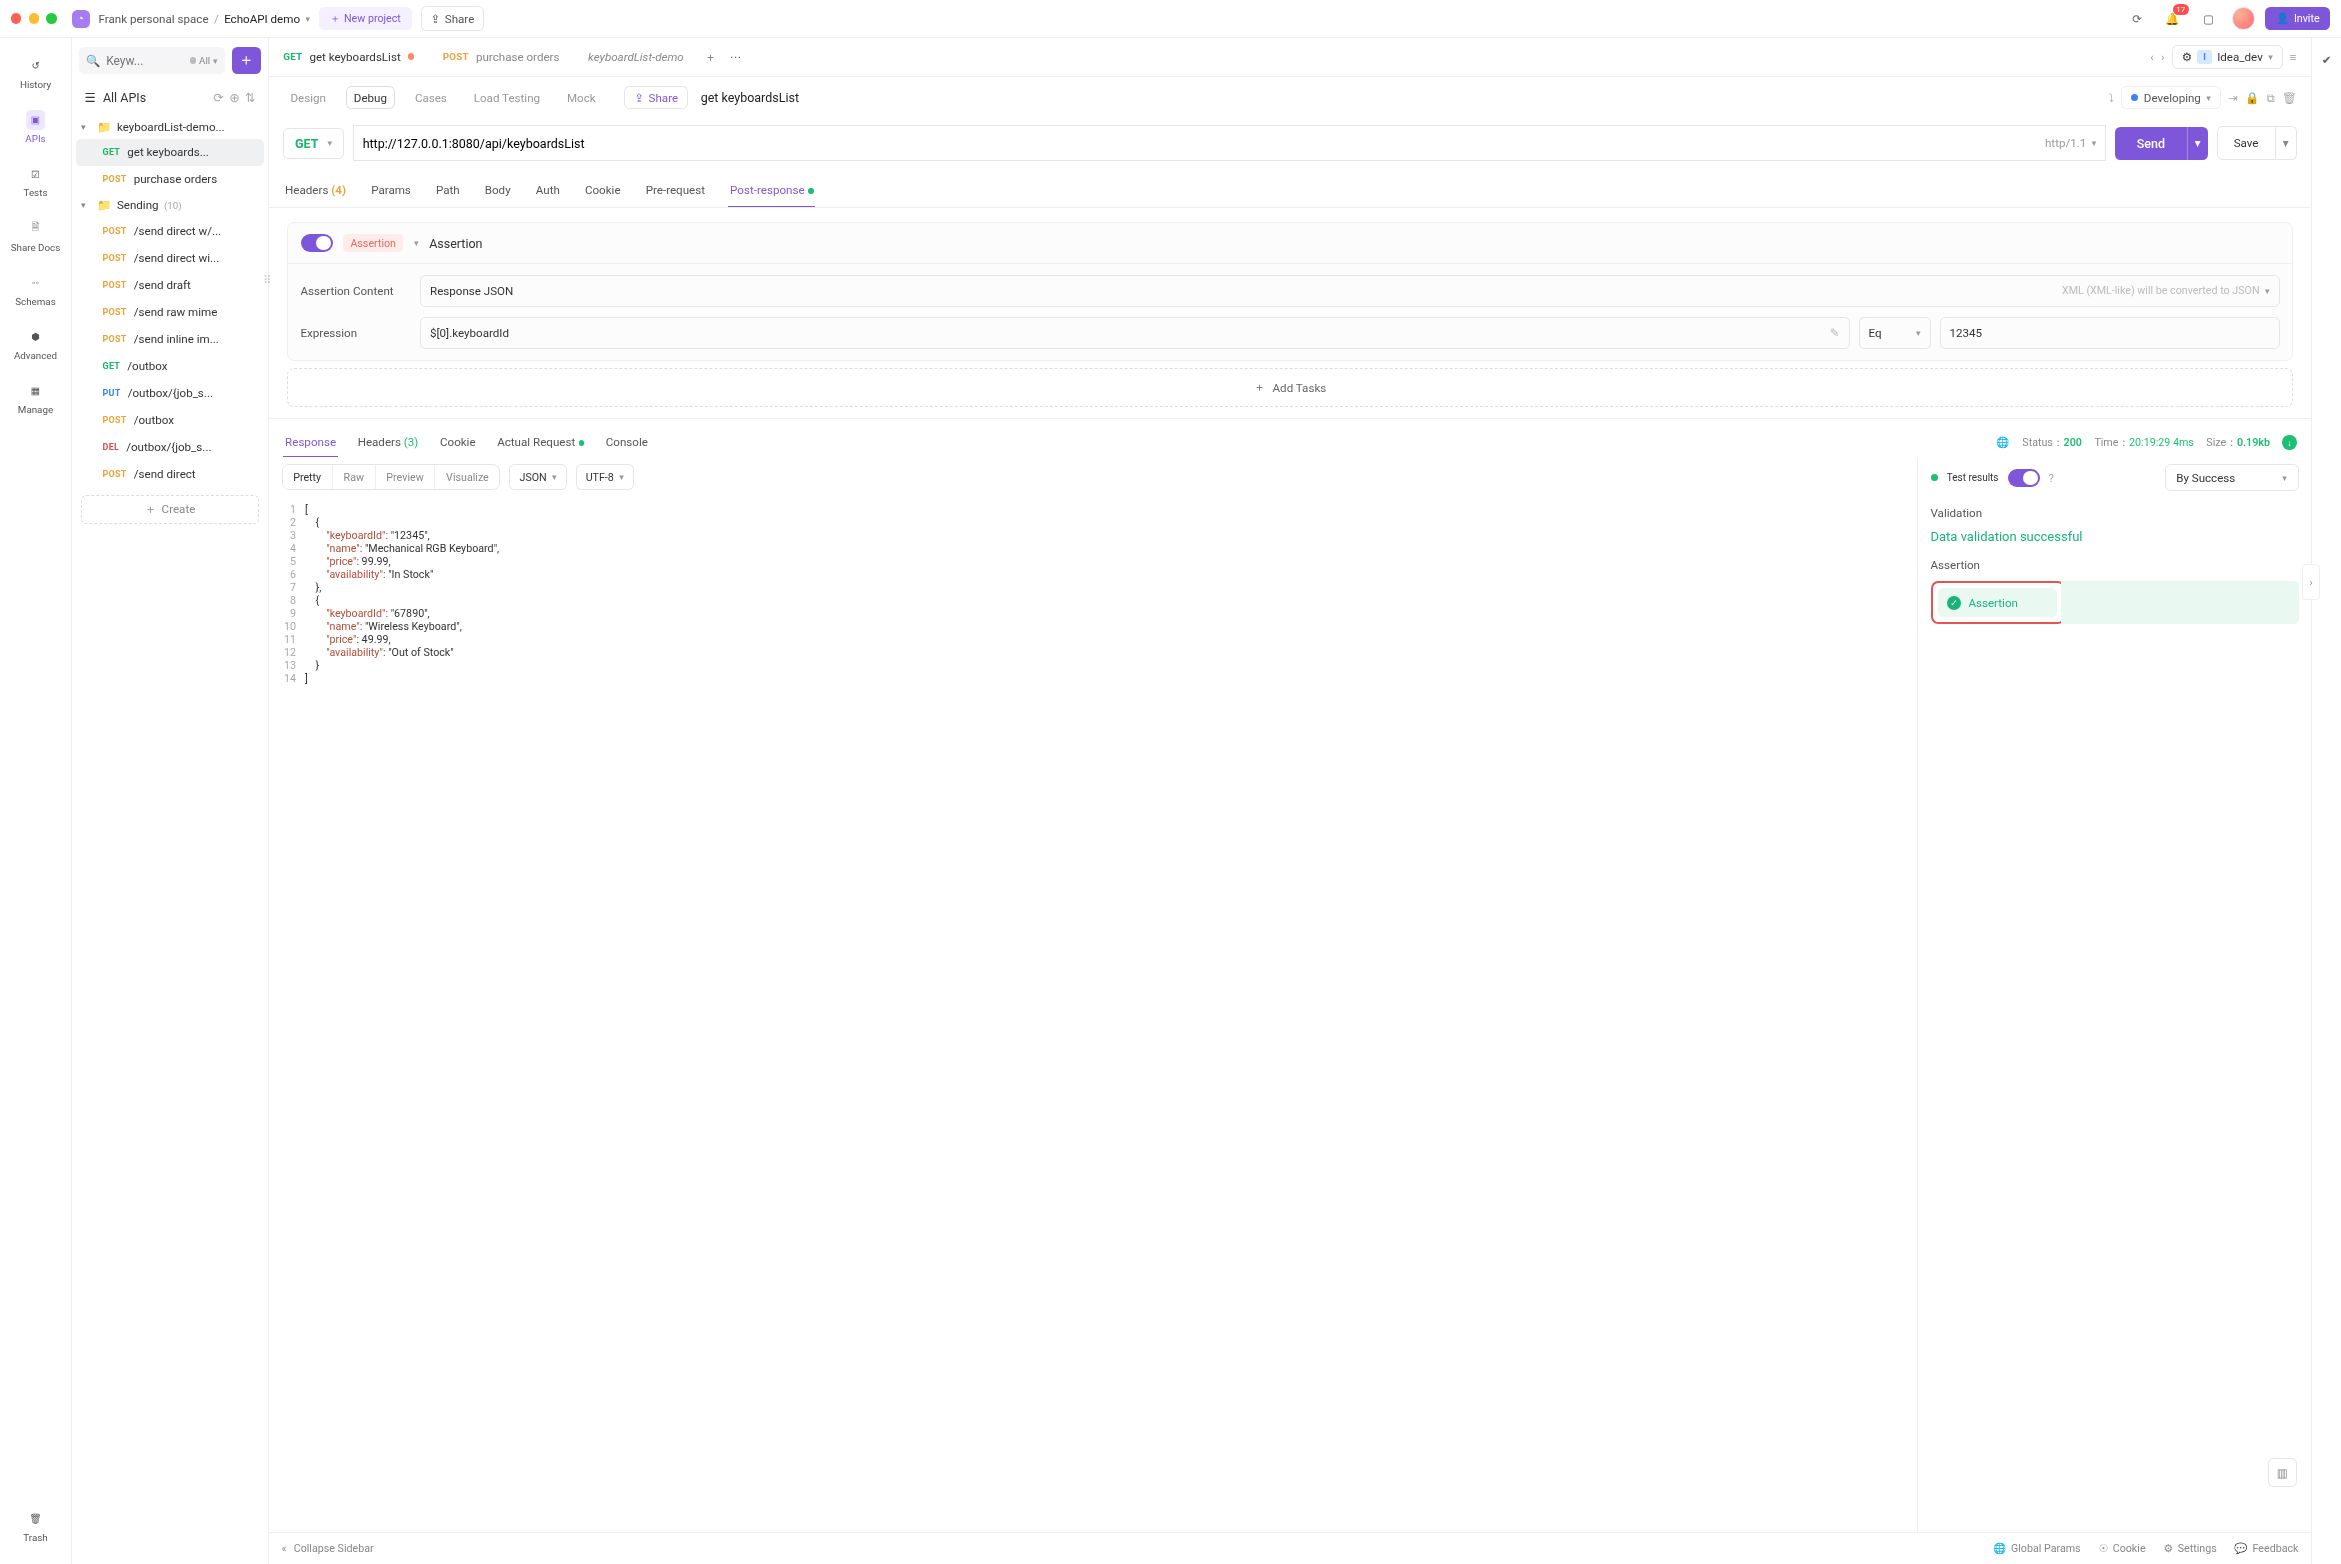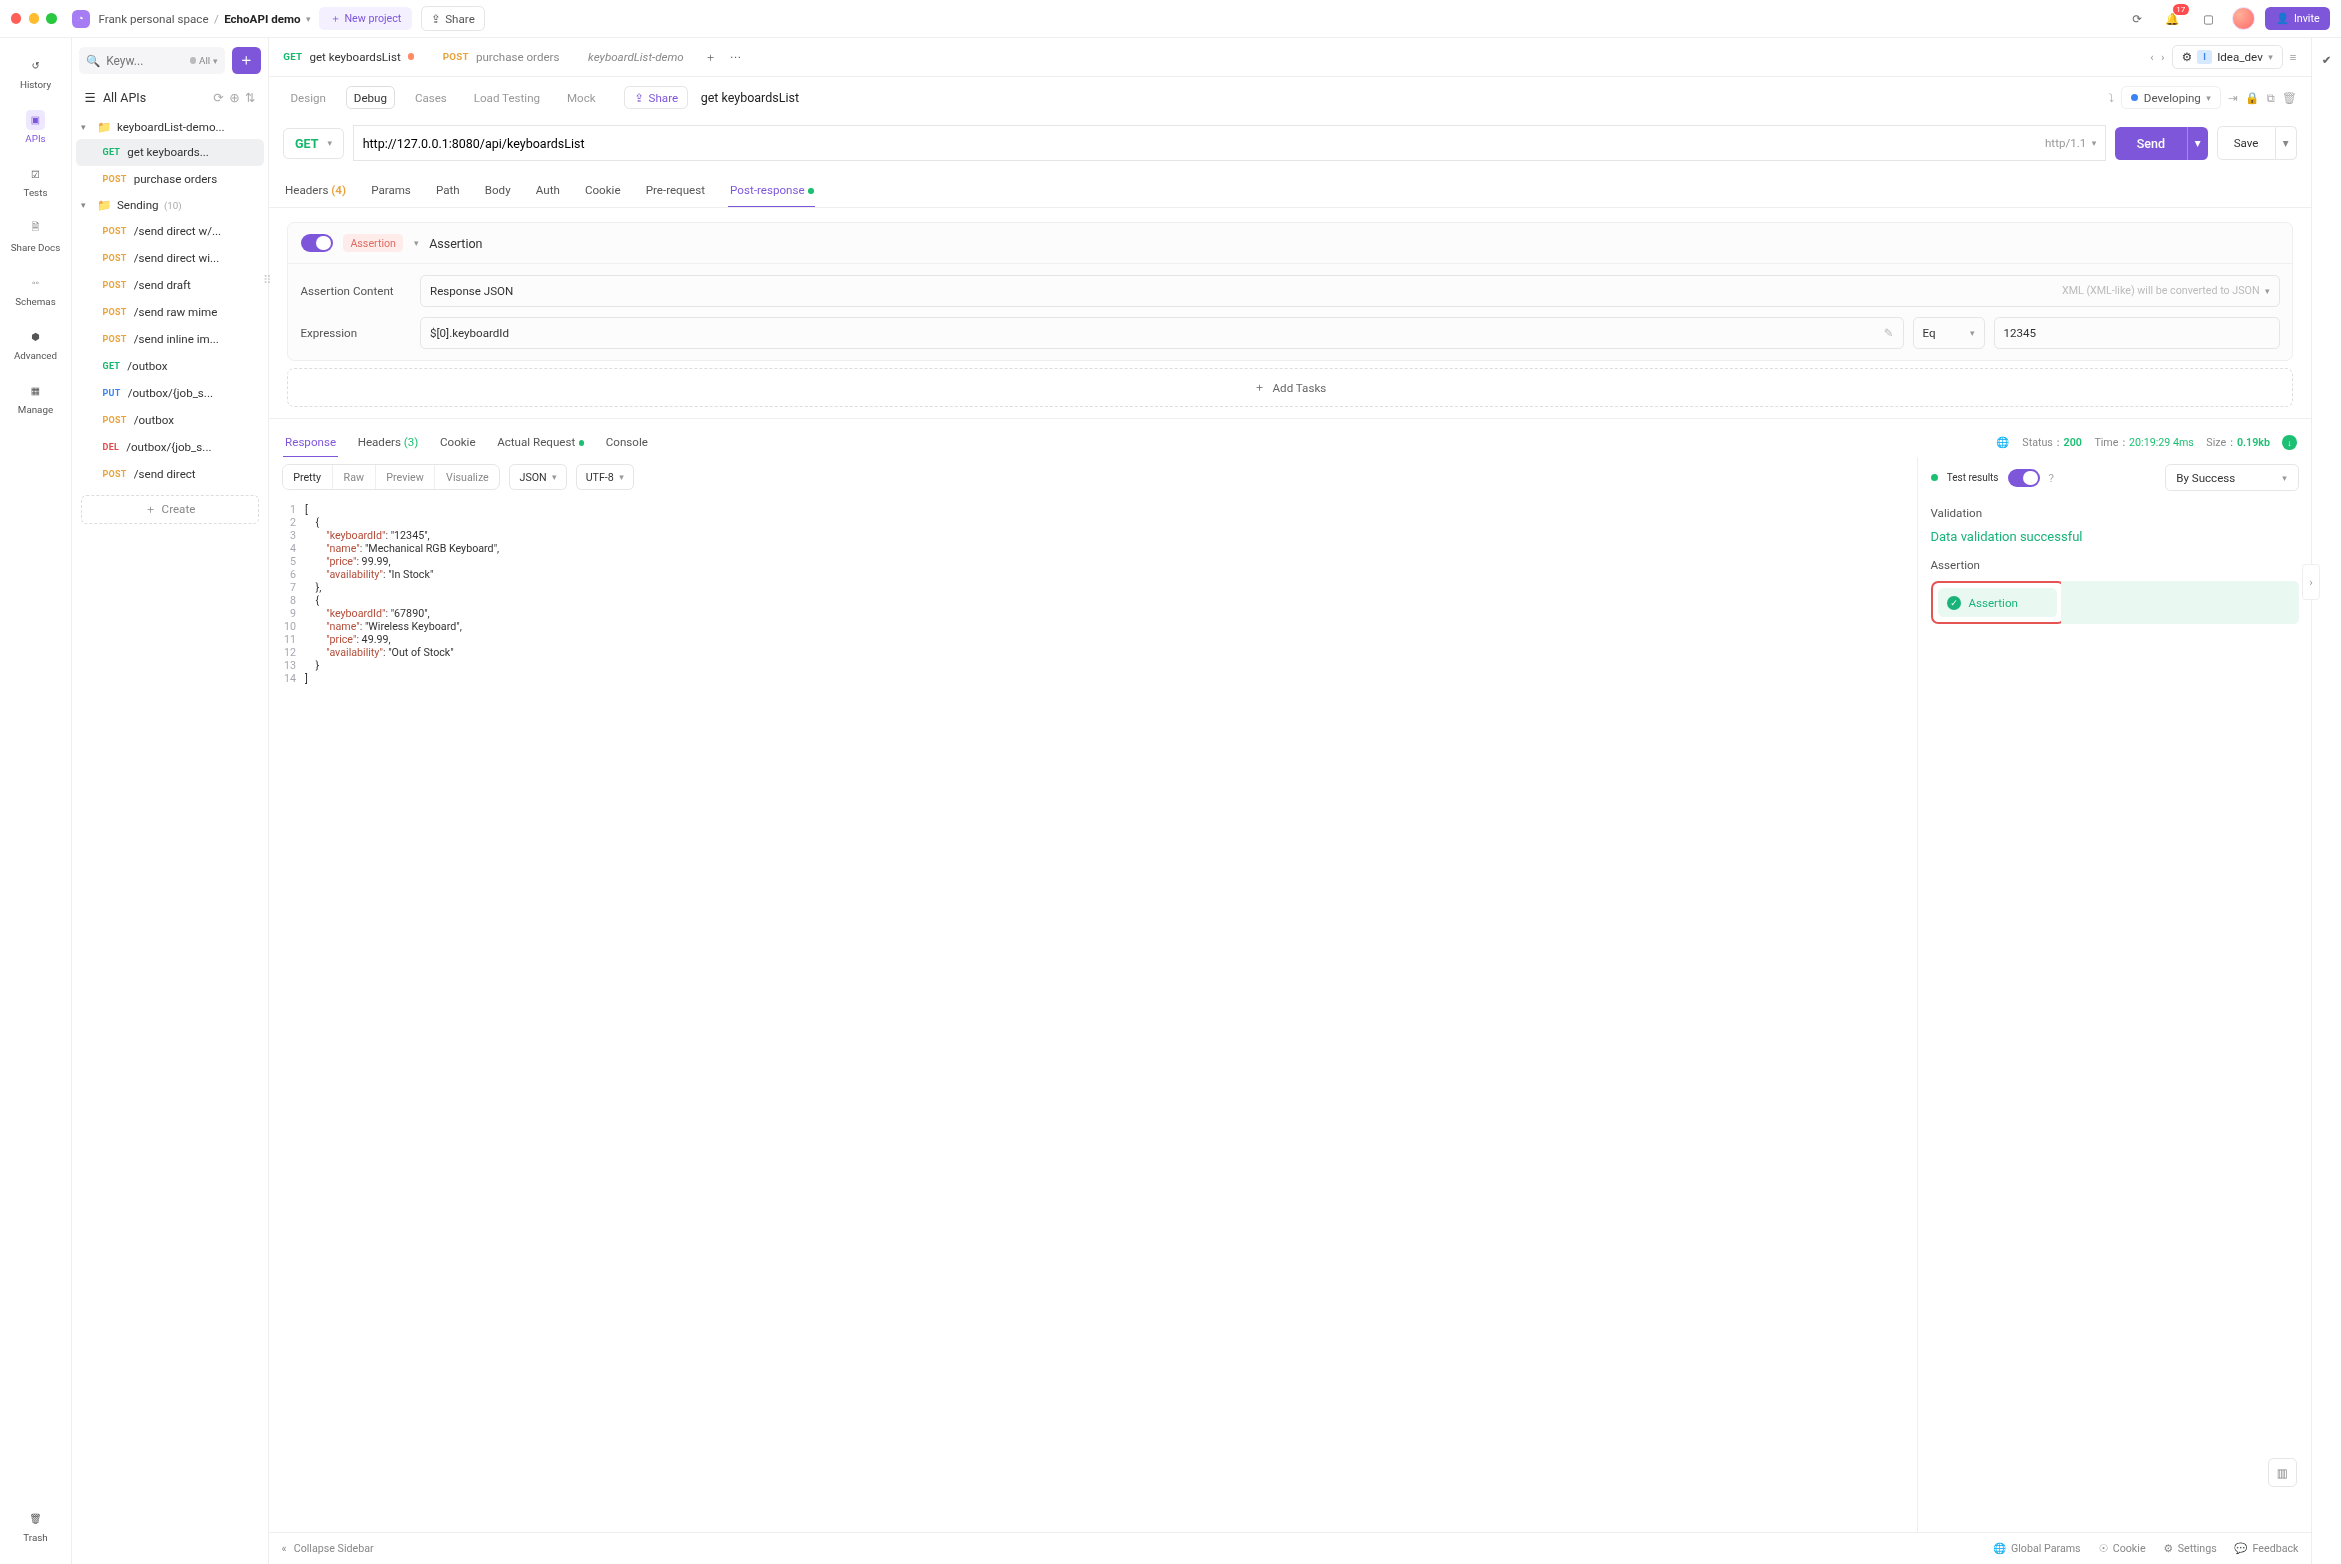--- a/index.html
+++ b/index.html
@@ -9,21 +9,21 @@
 
 .topbar { display: flex; align-items: center; height: 38px; padding: 0 10.7px; border-bottom: 0.9px solid #eee; gap: 9px; }
 .traffic-lights { display: flex; gap: 7.2px; margin-right: 5.4px;}
 .traffic-lights span { width: 10.7px; height: 10.7px; border-radius: 50%; display:inline-block; }
 .tl-red { background: #ff5f57; }
 .tl-yellow { background: #febc2e; }
 .tl-green { background: #28c840; }
 .logo { width: 18px; height: 18px; background: #a57cf3; border-radius: 5.4px; display:flex; align-items:center; justify-content:center; color:#fff; font-size:10.7px;}
 .breadcrumb { display: flex; align-items: center; gap: 5.4px; color: #555; }
 .breadcrumb .sep { color: #aaa; }
-.breadcrumb .strong { color: #222; font-weight:700;}
+.breadcrumb .strong { color: #222; font-weight:400;}
 .chev { color: #999; font-size: 9px; }
 .btn-lite { background: #f4f0ff; color: #7e56da; padding: 4.5px 10.7px; border-radius: 5.4px; font-size: 10.7px; display:flex; align-items:center; gap:3.6px; cursor:pointer;}
 .btn-share-top { display:flex; align-items:center; gap:4.5px; color:#555; padding:4.5px 9px; border:0.9px solid #e5e5e5; border-radius:5.4px; cursor:pointer;}
 .spacer { flex: 1; }
 .top-right { display:flex; align-items:center; gap:10.7px;}
 .icon-btn { width:25px; height:25px; border-radius:5.4px; display:flex; align-items:center; justify-content:center; color:#666; cursor:pointer; position:relative;}
 .badge-count { position:absolute; top:-1.8px; right:-3.6px; background:#ff4d4f; color:#fff; font-size:8px; padding:0.9px 3.6px; border-radius:7.2px;}
 .avatar { width:23px; height:23px; border-radius:50%; background: radial-gradient(circle at 30% 30%, #ffb199, #ff6a6a); border:1.8px solid #e6dfff;}
 .btn-invite { background:#7e56da; color:#fff; padding:5.4px 10.7px; border-radius:5.4px; display:flex; align-items:center; gap:4.5px; cursor:pointer; font-size:10.7px;}
 
@@ -107,21 +107,21 @@
 .badge-assert{background:#feeceb;color:#e06c62;padding:2.7px 7.2px;border-radius:4.5px;font-size:10.7px;}
 .assert-title{font-size:12.5px;color:#333;}
 .assert-body{padding:10.7px 12.5px;display:flex;flex-direction:column;gap:10.7px;position:relative;}
 .field-row{display:flex;align-items:center;gap:12.5px;}
 .field-label{width:107px;color:#555;font-size:11.6px;}
 .select-box{flex:1;border:0.9px solid #e5e5e5;border-radius:5.4px;height:32px;display:flex;align-items:center;padding:0 9px;justify-content:space-between;color:#333;cursor:pointer;}
 .hint-right{color:#bbb;font-size:10.7px;display:flex;align-items:center;gap:5.4px;}
 .expr-row{display:flex;gap:9px;align-items:center;}
 .expr-input{flex:1;border:0.9px solid #e5e5e5;border-radius:5.4px;height:32px;display:flex;align-items:center;padding:0 9px;justify-content:space-between;}
 .eq-select{width:72px;border:0.9px solid #e5e5e5;border-radius:5.4px;height:32px;display:flex;align-items:center;padding:0 9px;justify-content:space-between;cursor:pointer;}
-.val-input{width:286px;border:0.9px solid #e5e5e5;border-radius:5.4px;height:32px;padding:0 9px;display:flex;align-items:center;}
+.val-input{width:340px;border:0.9px solid #e5e5e5;border-radius:5.4px;height:32px;padding:0 9px;display:flex;align-items:center;}
 .add-tasks{margin:7.2px 18px 10.7px;border:0.9px dashed #ddd;border-radius:7.2px;height:39px;display:flex;align-items:center;justify-content:center;gap:7.2px;color:#666;cursor:pointer;}
 
 .resp-section{border-top:0.9px solid #eee;display:flex;flex-direction:column;flex:1;min-height:0;}
 .resp-tabs{display:flex;gap:18px;padding:9px 14.3px 0;align-items:center;}
 .resp-tab{padding:7.2px 1.8px;color:#555;cursor:pointer;border-bottom:1.8px solid transparent;font-size:11.6px;}
 .resp-tab.active{color:#7e56da;border-bottom-color:#7e56da;}
 .resp-meta{margin-left:auto;display:flex;gap:12.5px;align-items:center;font-size:10.7px;}
 .resp-meta .ok{color:#1dbf73;font-weight:600;}
 .resp-meta .kb{color:#1dbf73;font-weight:600;}
 .resp-meta .time{color:#1dbf73;}

